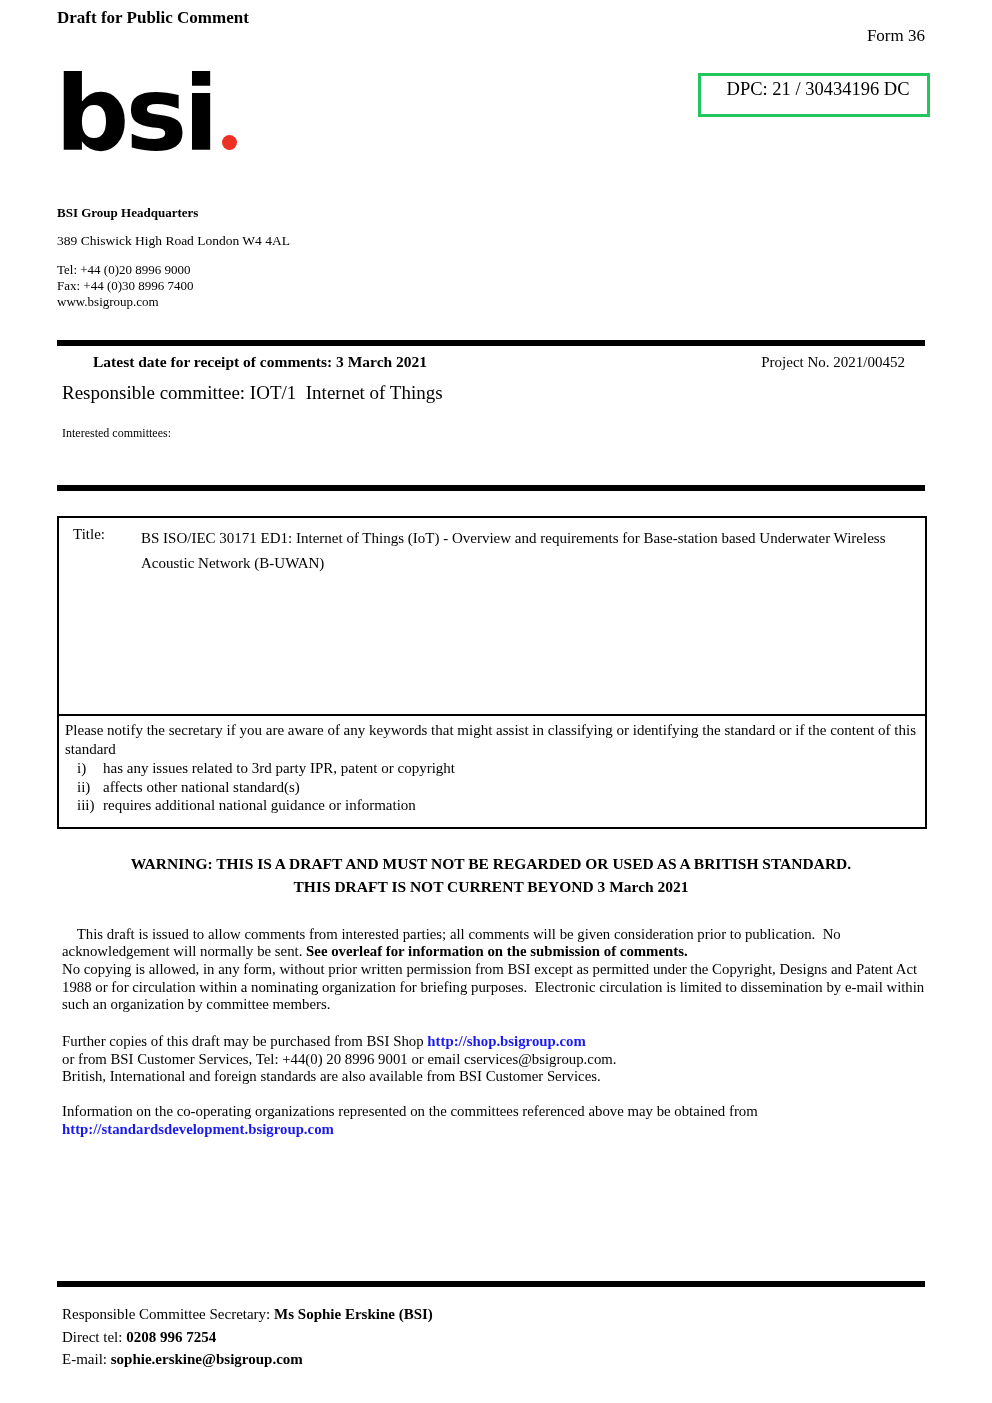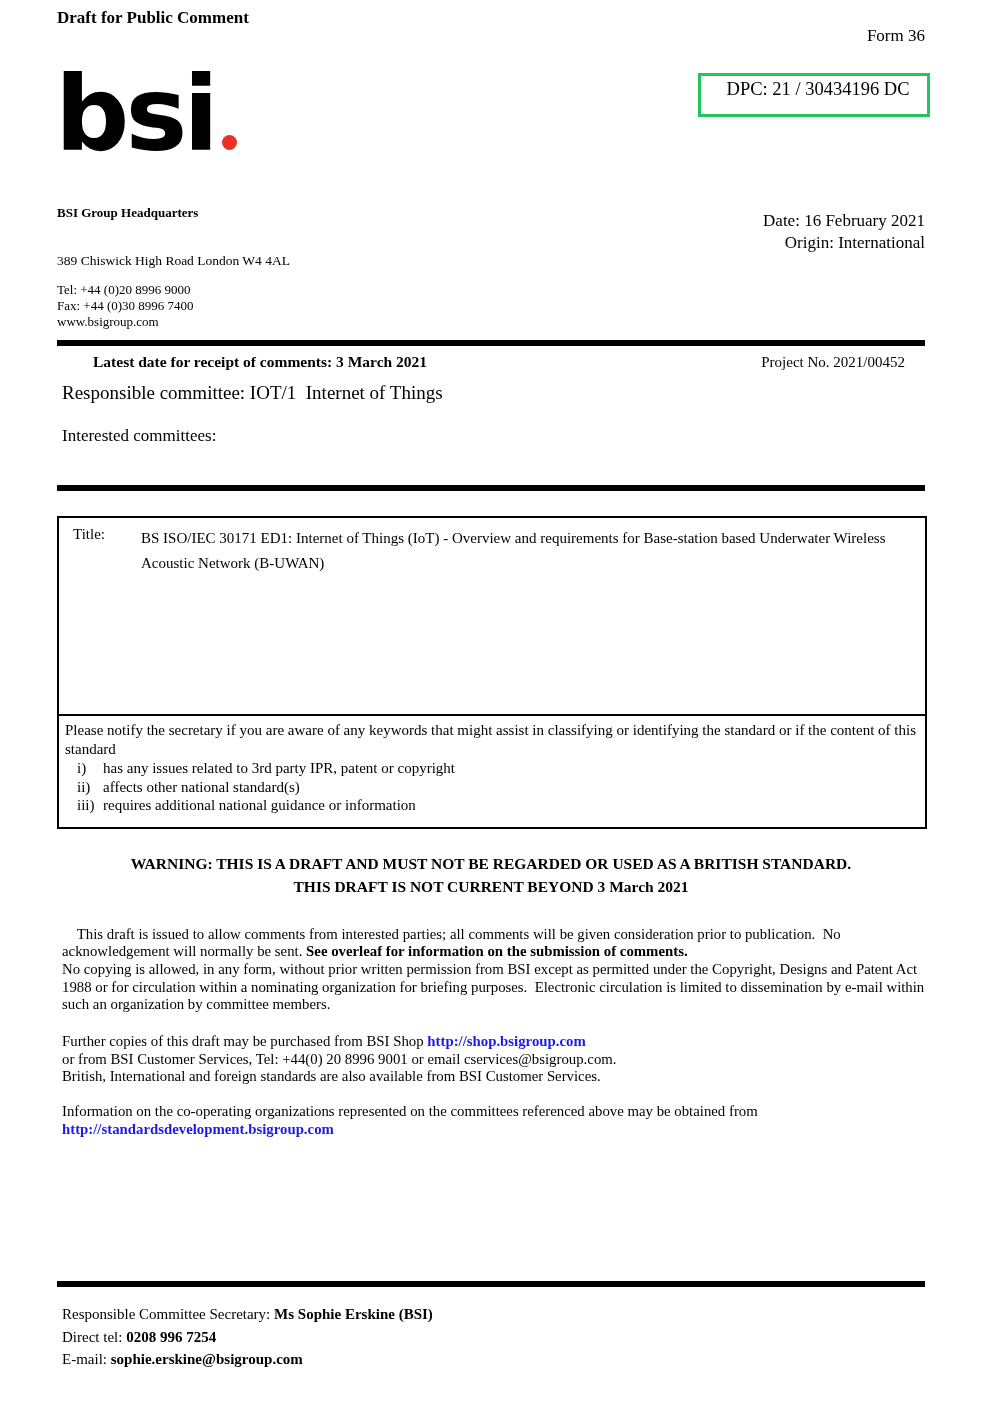--- a/index.html
+++ b/index.html
@@ -28,36 +28,36 @@
 
   .logo { top: 62px; left: 55px; font-family: "DejaVu Sans", sans-serif;
           font-weight: bold; font-size: 104px; line-height: 104px;
           letter-spacing: -4px; color: #000; }
   .logo .logo-dot {
     display: inline-block; width: 15px; height: 15px; border-radius: 50%;
     background: var(--logo-dot, #ed3024); margin-left: 7px;
   }
 
   .hq-block { top: 205px; left: 57px; font-size: 13px; line-height: 16px; width: 320px; }
-  .hq-name { font-weight: bold; margin-bottom: 32px; }
+  .hq-name { font-weight: bold; margin-bottom: 12px; }
   .hq-street { margin-bottom: 13px; font-size: 13.5px; }
 
   .date-origin { top: 210px; right: 67px; text-align: right; font-size: 17px; line-height: 22px; }
 
   .rule { left: 57px; width: 868px; height: 0; border: none; border-top: 6px solid #000; }
   .rule-1 { top: 340px; }
   .rule-2 { top: 485px; }
   .rule-3 { top: 1281px; }
 
   .comments-row { top: 353px; left: 57px; width: 868px; display: flex;
                   justify-content: space-between; align-items: baseline; }
   .latest-date { font-size: 15.5px; font-weight: bold; padding-left: 5px; margin-left: 31px; }
   .project-no { font-size: 15px; padding-right: 20px; }
   .responsible { top: 382px; left: 62px; font-size: 19px; }
-  .interested { top: 426px; left: 62px; font-size: 17px; }
+  .interested { top: 426px; left: 62px; font-size: 12px; }
 
   .info-box { top: 516px; left: 57px; width: 870px; border: 2px solid #000; }
   .title-row { display: flex; min-height: 196px; padding: 8px 14px; }
   .title-label { width: 68px; font-size: 15px; flex: none; }
   .title-text { font-size: 15px; line-height: 25px; width: 788px; }
   .notify-row { border-top: 2px solid #000; padding: 5px 6px 12px 6px;
                 font-size: 15px; line-height: 18.5px; }
   .notify-items { margin-top: 1px; }
   .notify-item { display: flex; padding-left: 12px; }
   .notify-num { width: 26px; flex: none; }
@@ -92,24 +92,20 @@
   </div>
 
   <div class="abs hq-block">
     <div class="hq-name">BSI Group Headquarters</div>
     <div class="hq-street">389 Chiswick High Road London W4 4AL</div>
     <div>Tel: +44 (0)20 8996 9000</div>
     <div>Fax: +44 (0)30 8996 7400</div>
     <div>www.bsigroup.com</div>
   </div>
 
-  <div class="abs date-origin">
-    <div>Date: 16 February 2021</div>
-    <div>Origin: International</div>
-  </div>
 
   <hr class="abs rule rule-1">
 
   <div class="abs comments-row">
     <span class="latest-date">Latest date for receipt of comments: 3 March 2021</span>
     <span class="project-no">Project No. 2021/00452</span>
   </div>
   <div class="abs responsible pre">Responsible committee: IOT/1  Internet of Things</div>
   <div class="abs interested">Interested committees:</div>
 

